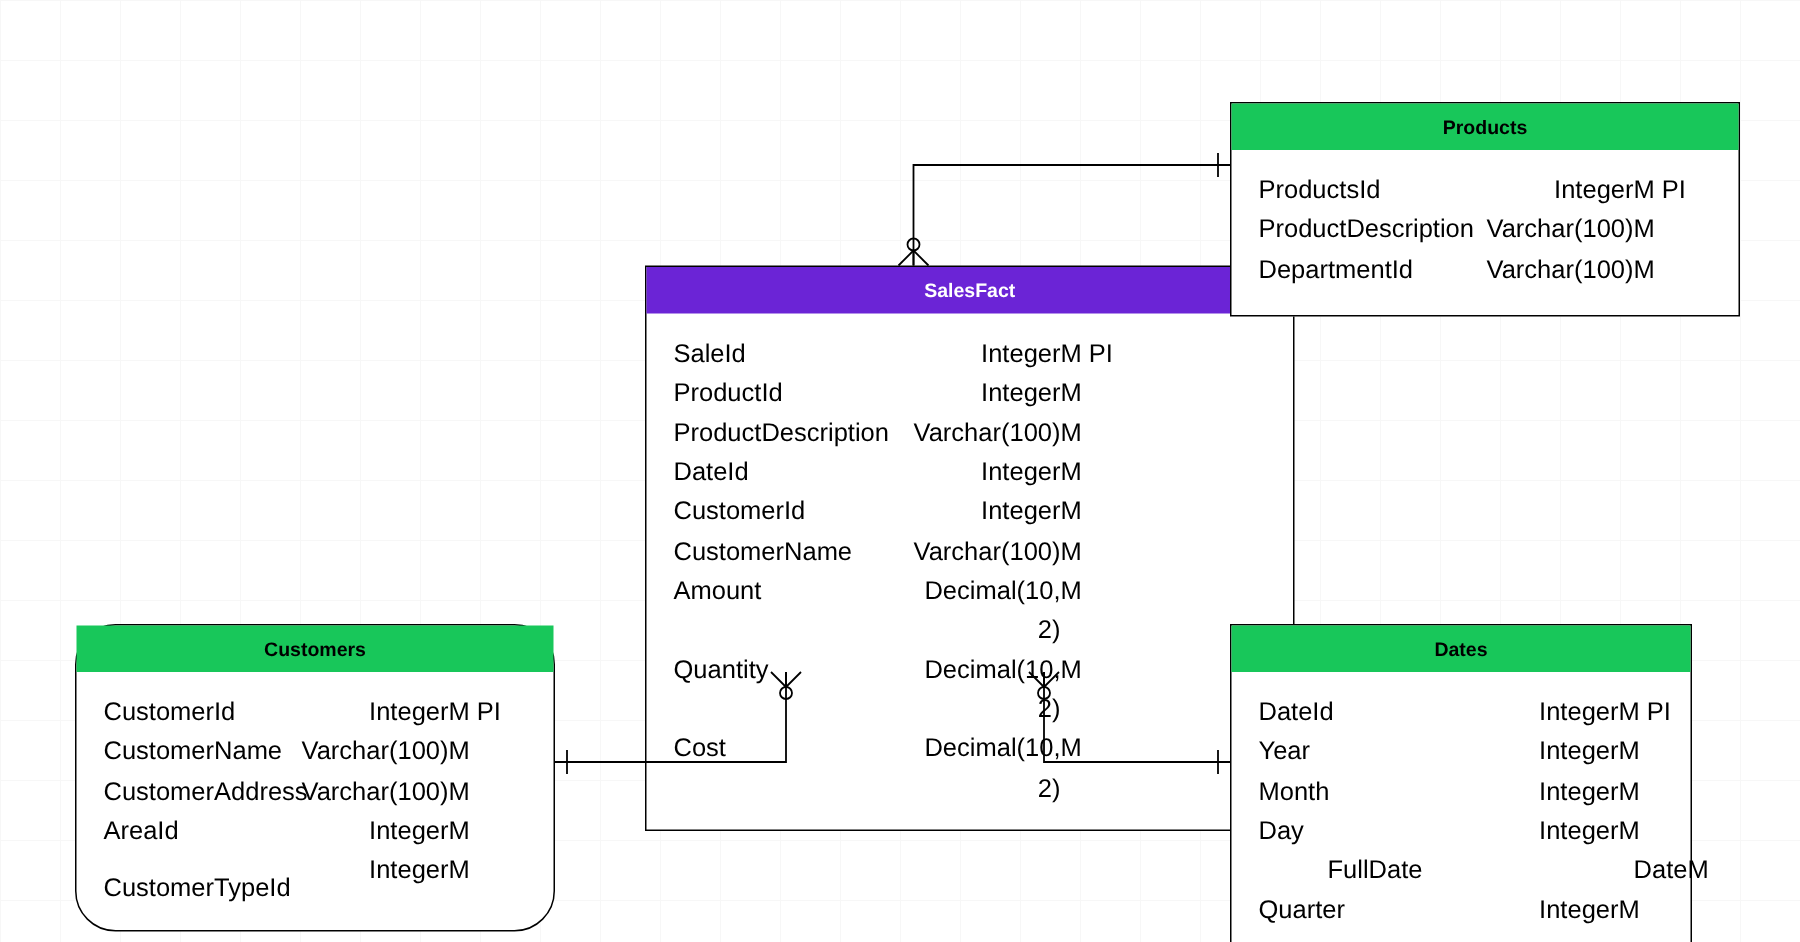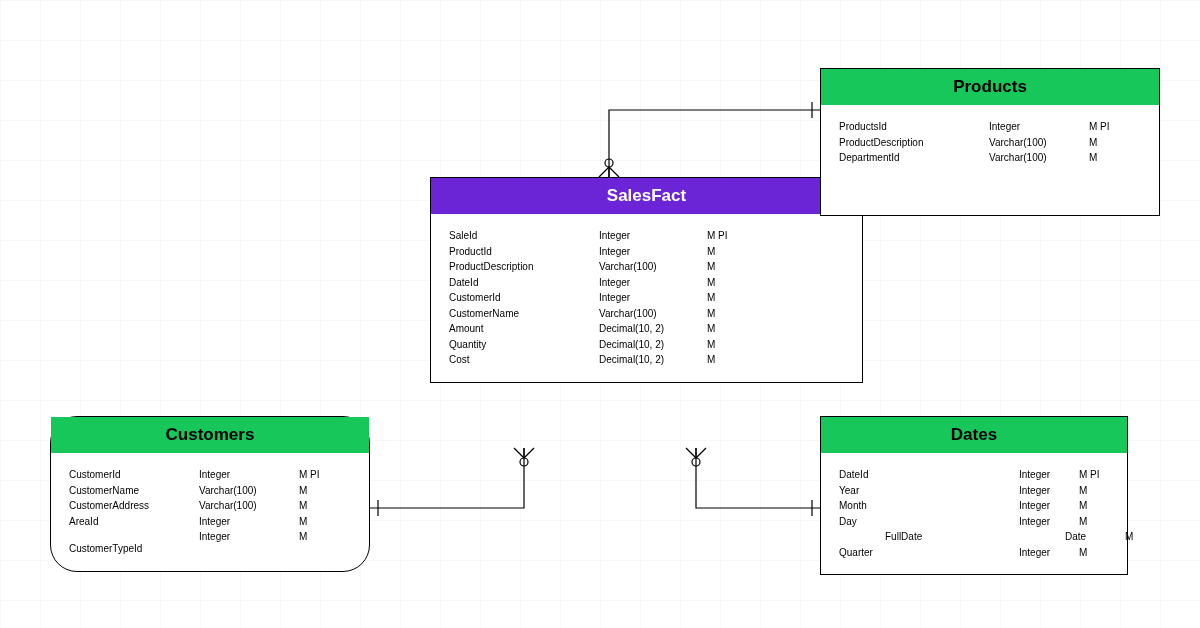--- a/index.html
+++ b/index.html
@@ -24,33 +24,33 @@
     background-position: 0 0;
   }
   .entity {
     position: absolute;
     border: 1px solid #000;
     background: #fff;
   }
   .entity-header {
     text-align: center;
     font-weight: 700;
-    font-size: 17px;
+    font-size: 13px;
     padding: 8px 0;
   }
   .hdr-green { background: #18c75a; color: #000; }
   .hdr-purple { background: #6b24d6; color: #fff; }
   .entity-body {
     padding: 14px 18px;
-    font-size: 10px;
+    font-size: 17px;
     line-height: 1.55;
   }
   .row { display: flex; }
   .c-name  { flex: 0 0 auto; }
-  .c-type  { flex: 0 0 auto; }
+  .c-type  { flex: 0 0 auto; text-align: right; }
   .c-flags { flex: 0 0 auto; }
   svg.connectors {
     position: absolute;
     inset: 0;
     width: 1200px;
     height: 628px;
     pointer-events: none;
   }
   svg line, svg polyline, svg path, svg circle {
     stroke: #000;

